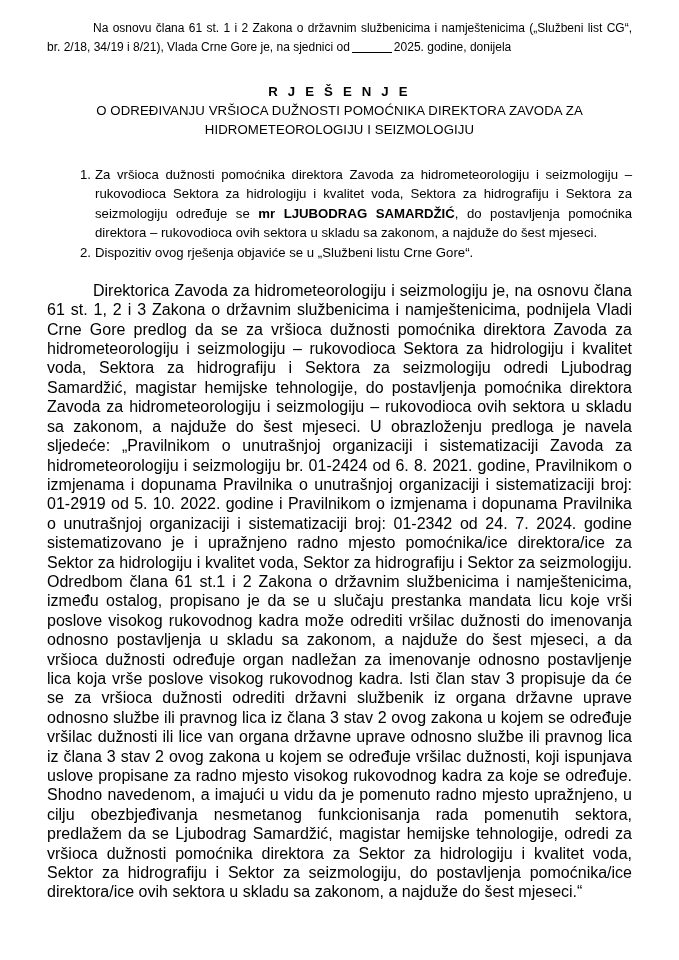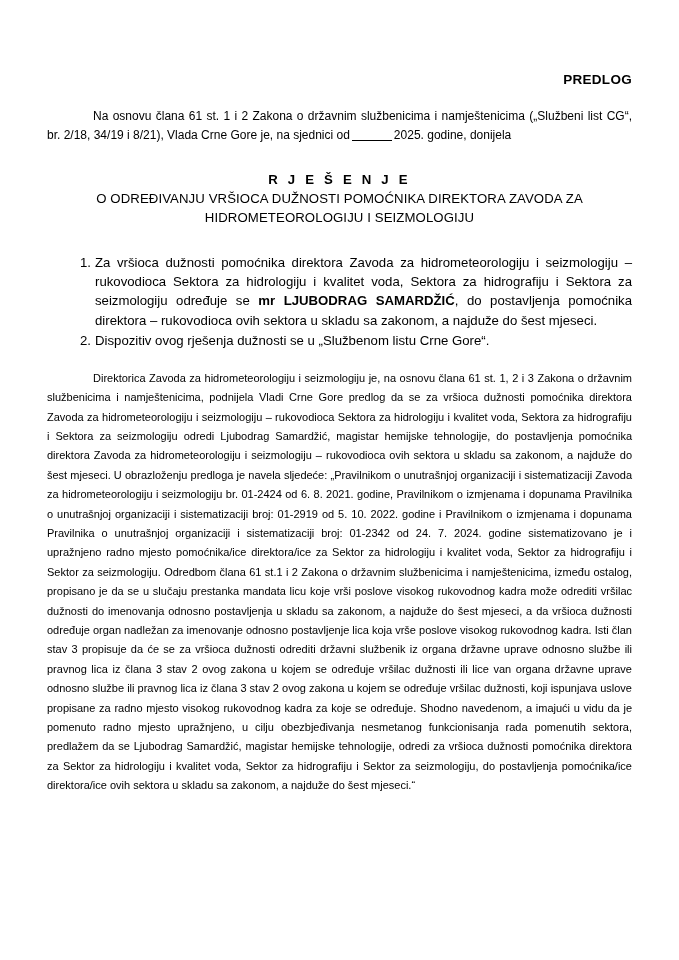--- a/index.html
+++ b/index.html
@@ -111,45 +111,44 @@
   .expl-heading {
     margin-top: 25px;
     text-align: center;
     font-size: 13.2px;
     font-weight: bold;
     letter-spacing: 2.6px;
     line-height: 19px;
   }
   .expl-body {
     margin-top: 18px;
-    font-size: 11px;
+    font-size: 16px;
     line-height: 19.4px;
     text-align: justify;
     text-indent: 46px;
     hyphens: none;
     word-spacing: 0px;
   }
 </style>
 </head>
 <body>
 
 <div class="page">
   <div class="content">
 
-    <div class="doc-kicker">PREDLOG</div>
 
     <p class="intro"><span>Na osnovu člana 61 st. 1 i 2 Zakona o državnim službenicima i namještenicima („Službeni list CG“, br. 2/18,  34/19 i 8/21), Vlada Crne Gore je, na sjednici od</span><span class="blank-fill"></span><span>2025. godine, donijela</span></p>
 
     <div class="title-block">
       <div class="title-main">R J E Š E N J E</div>
       <div class="title-sub">O ODREĐIVANJU VRŠIOCA DUŽNOSTI POMOĆNIKA DIREKTORA ZAVODA ZA HIDROMETEOROLOGIJU I SEIZMOLOGIJU</div>
     </div>
 
     <ol class="items">
       <li><span>Za vršioca dužnosti pomoćnika direktora Zavoda za hidrometeorologiju i seizmologiju – rukovodioca Sektora za hidrologiju i kvalitet voda, Sektora za hidrografiju i Sektora za seizmologiju određuje se </span><b>mr LJUBODRAG SAMARDŽIĆ</b><span>, do postavljenja pomoćnika direktora – rukovodioca ovih sektora u skladu sa zakonom, a najduže do šest mjeseci.</span></li>
-      <li class="no-just"><span>Dispozitiv ovog rješenja dužnosti se u „Službenom listu Crne Gore“.</span></li>
+      <li class="no-just"><span>Dispozitiv ovog rješenja objaviće se u „Službeni listu Crne Gore“.</span></li>
     </ol>
 
 
     <p class="expl-body">Direktorica Zavoda za hidrometeorologiju i seizmologiju je, na osnovu člana 61 st. 1, 2 i 3 Zakona o državnim službenicima i namještenicima, podnijela Vladi Crne Gore predlog da se za vršioca dužnosti pomoćnika direktora Zavoda za hidrometeorologiju i seizmologiju – rukovodioca Sektora za hidrologiju i kvalitet voda, Sektora za hidrografiju i Sektora za seizmologiju odredi Ljubodrag Samardžić, magistar hemijske tehnologije, do postavljenja pomoćnika direktora Zavoda za hidrometeorologiju i seizmologiju – rukovodioca ovih sektora u skladu sa zakonom, a najduže do šest mjeseci. U obrazloženju predloga je navela sljedeće: „Pravilnikom o unutrašnjoj organizaciji i sistematizaciji Zavoda za hidrometeorologiju i seizmologiju br. 01-2424 od 6. 8. 2021. godine, Pravilnikom o izmjenama i dopunama Pravilnika o unutrašnjoj organizaciji i sistematizaciji broj: 01-2919 od 5. 10. 2022. godine i Pravilnikom o izmjenama i dopunama Pravilnika o unutrašnjoj organizaciji i sistematizaciji broj: 01-2342 od 24. 7. 2024. godine sistematizovano je i upražnjeno radno mjesto pomoćnika/ice direktora/ice za Sektor za hidrologiju i kvalitet voda, Sektor za hidrografiju i Sektor za seizmologiju. Odredbom člana 61 st.1 i 2 Zakona o državnim službenicima i namještenicima, između ostalog, propisano je da se u slučaju prestanka mandata licu koje vrši poslove visokog rukovodnog kadra može odrediti vršilac dužnosti do imenovanja odnosno postavljenja u skladu sa zakonom, a najduže do šest mjeseci, a da vršioca dužnosti određuje organ nadležan za imenovanje odnosno postavljenje lica koja vrše poslove visokog rukovodnog kadra. Isti član stav 3 propisuje da će se za vršioca dužnosti odrediti državni službenik iz organa državne uprave odnosno službe ili pravnog lica iz člana 3 stav 2 ovog zakona u kojem se određuje vršilac dužnosti ili lice van organa državne uprave odnosno službe ili pravnog lica iz člana 3 stav 2 ovog zakona u kojem se određuje vršilac dužnosti, koji ispunjava uslove propisane za radno mjesto visokog rukovodnog kadra za koje se određuje. Shodno navedenom, a imajući u vidu da je pomenuto radno mjesto upražnjeno, u cilju obezbjeđivanja nesmetanog funkcionisanja rada pomenutih sektora, predlažem da se Ljubodrag Samardžić, magistar hemijske tehnologije, odredi za vršioca dužnosti pomoćnika direktora za Sektor za hidrologiju i kvalitet voda, Sektor za hidrografiju i Sektor za seizmologiju, do postavljenja pomoćnika/ice direktora/ice ovih sektora u skladu sa zakonom, a najduže do šest mjeseci.“</p>
 
   </div>
 </div>
 
 </body></html>

